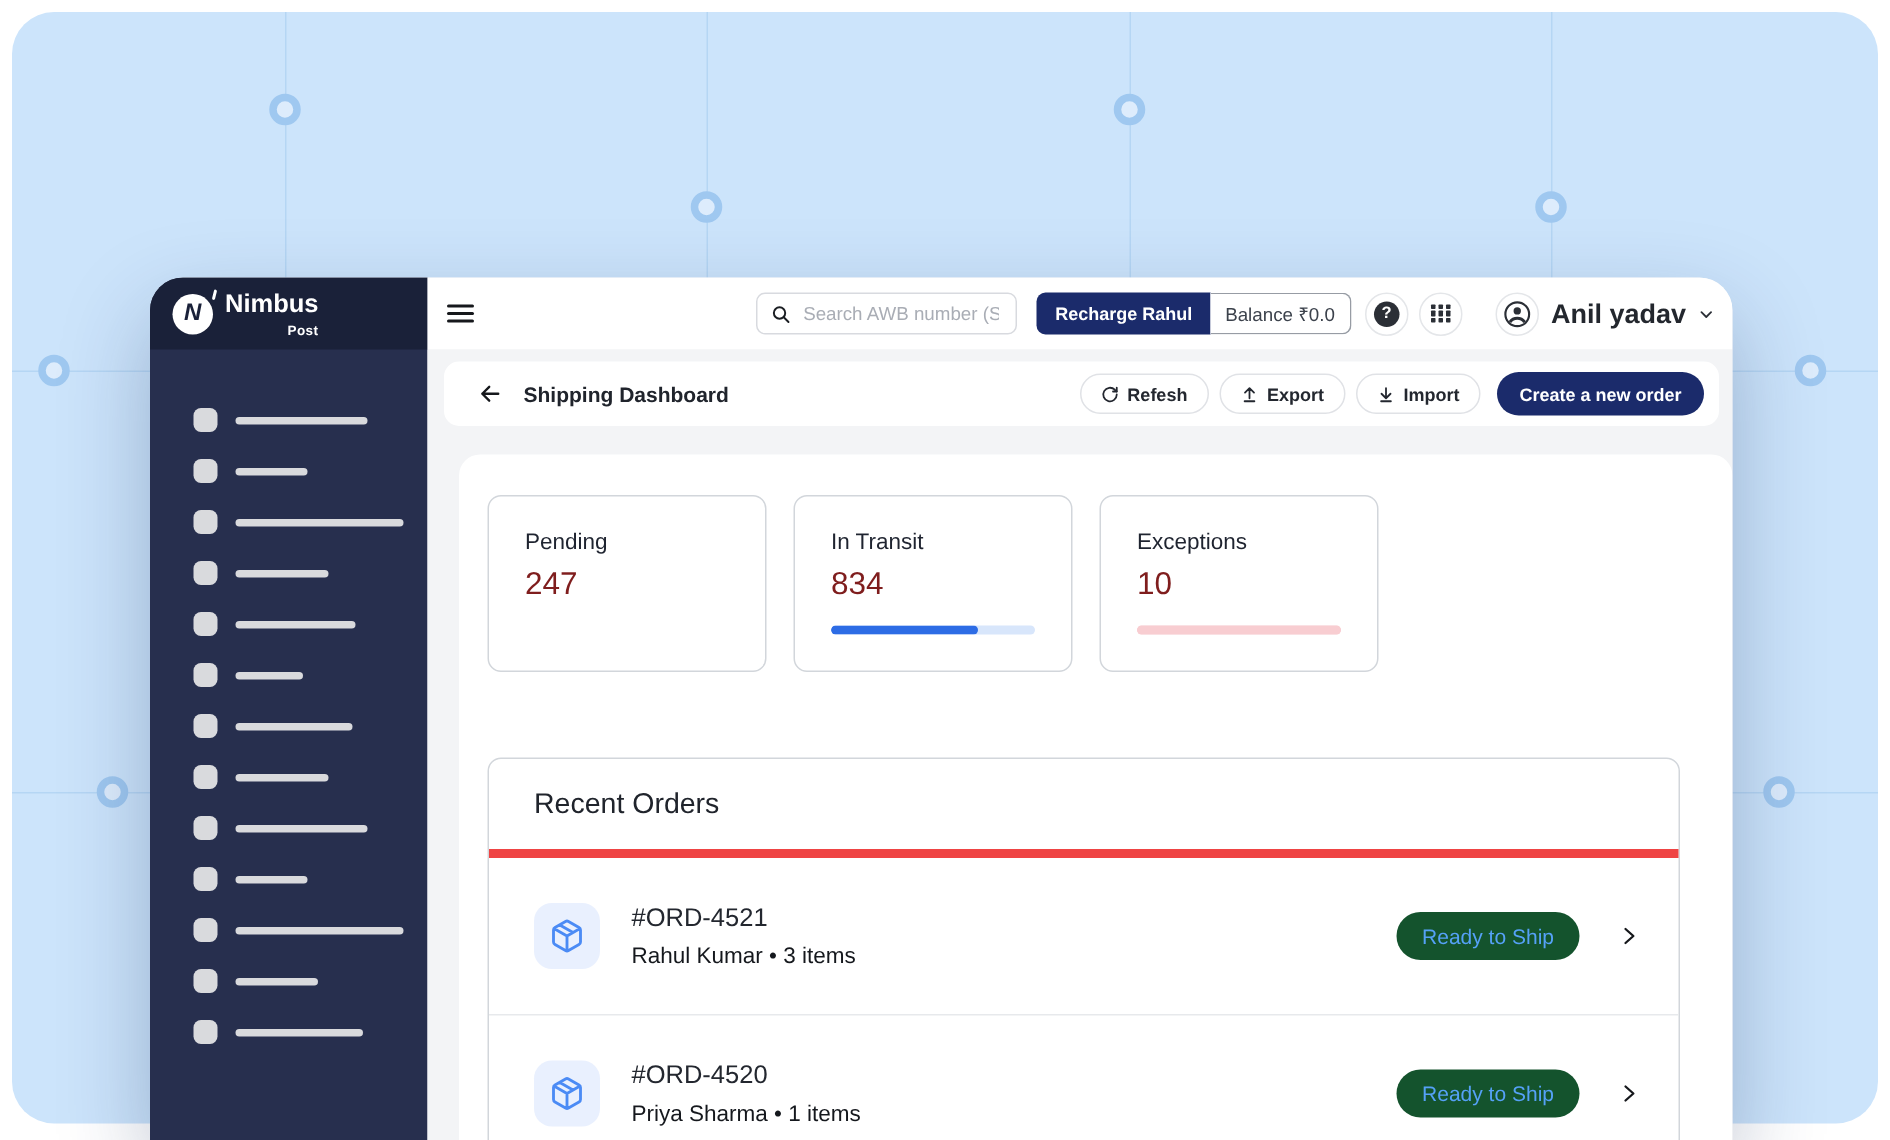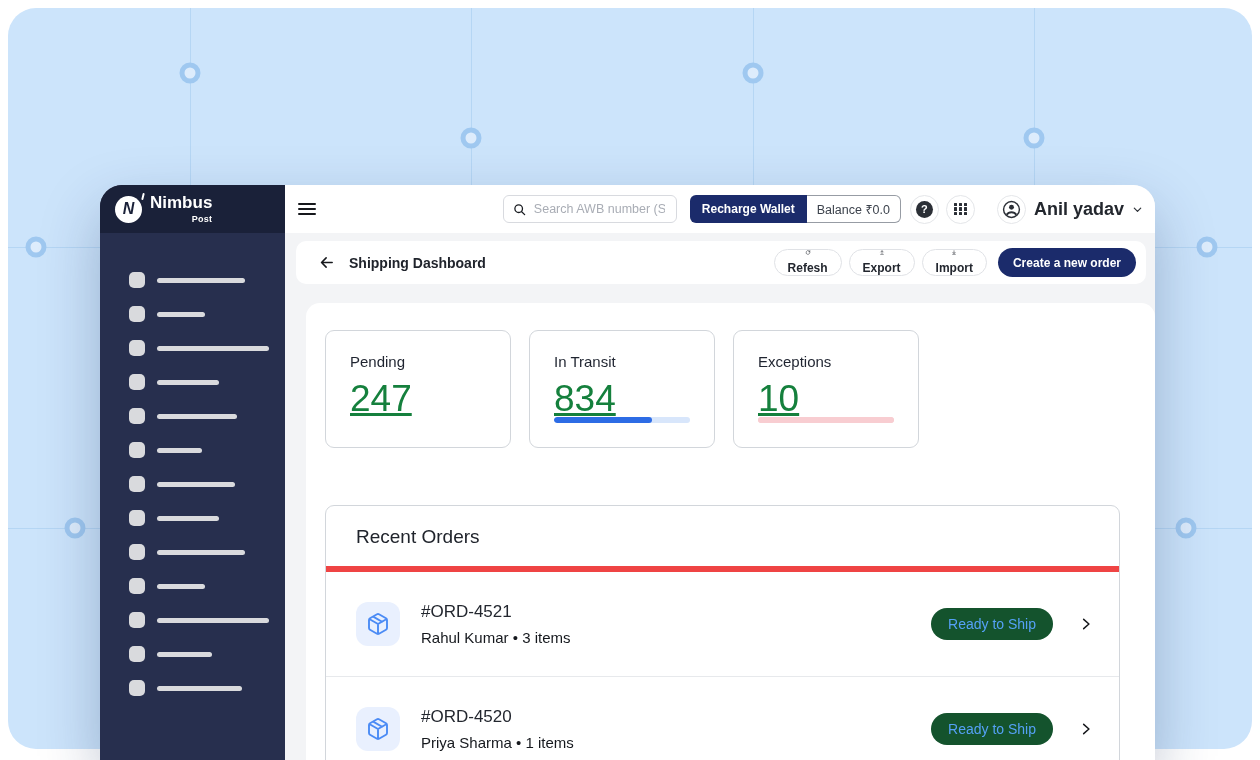--- a/index.html
+++ b/index.html
@@ -60,32 +60,32 @@
   .user-group{display:flex;align-items:center;gap:8px;margin-left:22px;cursor:pointer;}
   .user-name{font-size:18px;font-weight:600;color:#23272e;white-space:nowrap;}
   
   .main-area{flex:1;position:relative;background:#f3f4f6;overflow:hidden;}
   .action-bar{position:absolute;left:11px;top:8px;width:850px;height:43px;background:#fff;
     border-radius:10px;display:flex;align-items:center;padding:0 10px 0 22px;box-sizing:border-box;}
   .ab-title{font-size:14px;font-weight:bold;color:#20242c;margin-left:14px;}
   .ab-buttons{margin-left:auto;display:flex;align-items:center;gap:7px;}
   .pill-btn{height:27px;border:1px solid #e0e2e6;border-radius:14px;background:#fff;
     display:flex;align-items:center;gap:6px;padding:0 13px;font-size:12px;font-weight:bold;
-    color:#23272f;cursor:pointer;white-space:nowrap;flex-direction:column;}
+    color:#23272f;cursor:pointer;white-space:nowrap;}
   .primary-btn{height:29px;border:none;border-radius:15px;background:#1b2b6b;color:#fff;
     font-size:12px;font-weight:bold;display:flex;align-items:center;padding:0 15px;
     margin-left:4px;cursor:pointer;white-space:nowrap;}
   
   .panel{position:absolute;left:21px;top:70px;width:849px;height:480px;background:#ffffff;
     border-radius:14px 14px 0 0;}
   .stats{position:absolute;left:19px;top:27px;display:flex;gap:18px;}
   .stat-card{width:186px;height:118px;border:1px solid #d2d6db;border-radius:9px;background:#fff;
     box-sizing:border-box;padding:22px 24px 0;position:relative;}
   .stat-label{font-size:15px;color:#1f2430;}
-  .stat-value{font-size:37px;color:#15803d;margin-top:8px;text-decoration:underline;}
+  .stat-value{font-size:21px;color:#7f1d1d;margin-top:8px;}
   .stat-progress{position:absolute;left:24px;right:24px;bottom:24px;height:6px;border-radius:3px;overflow:hidden;}
   .stat-progress .fill{height:100%;border-radius:3px;}
   
   .orders-card{position:absolute;left:19px;top:202px;width:795px;height:320px;background:#fff;
     border:1px solid #d2d6db;border-radius:9px;box-sizing:border-box;}
   .orders-header{height:66px;border-bottom:6px solid #ef4444;display:flex;align-items:flex-end;
     padding:0 0 18px 30px;box-sizing:border-box;}
   .orders-title{font-size:19px;color:#20242c;}
   .order-row{height:104px;display:flex;align-items:center;padding:0 26px 0 30px;
     border-bottom:1px solid #e7e9ec;cursor:pointer;}
@@ -197,21 +197,21 @@
 
       <div class="search-box">
         <svg width="13" height="13" viewBox="0 0 24 24">
           <circle cx="10.5" cy="10.5" r="7" fill="none" stroke="#1a1d22" stroke-width="2.4"></circle>
           <line x1="16" y1="16" x2="21.5" y2="21.5" stroke="#1a1d22" stroke-width="2.4" stroke-linecap="round"></line>
         </svg>
         <input type="text" placeholder="Search AWB number (S)" style="">
       </div>
 
       <div class="wallet">
-        <span class="recharge">Recharge Wallet</span>
+        <span class="recharge">Recharge Rahul</span>
         <span class="balance">Balance ₹0.0</span>
       </div>
 
       <span class="circle-btn" style="margin-left:9px">
         <span class="help-inner">?</span>
       </span>
 
       <span class="circle-btn" style="margin-left:7px">
         <span class="apps-grid">
           <i></i>

